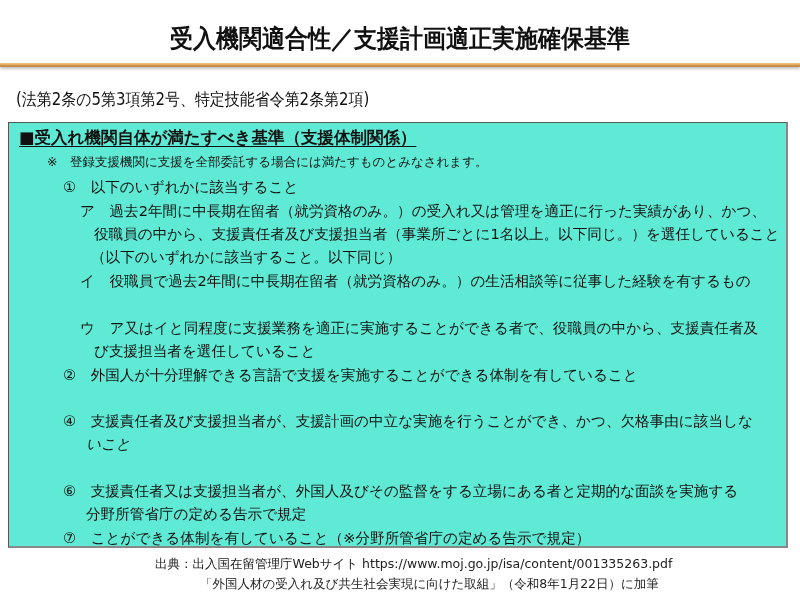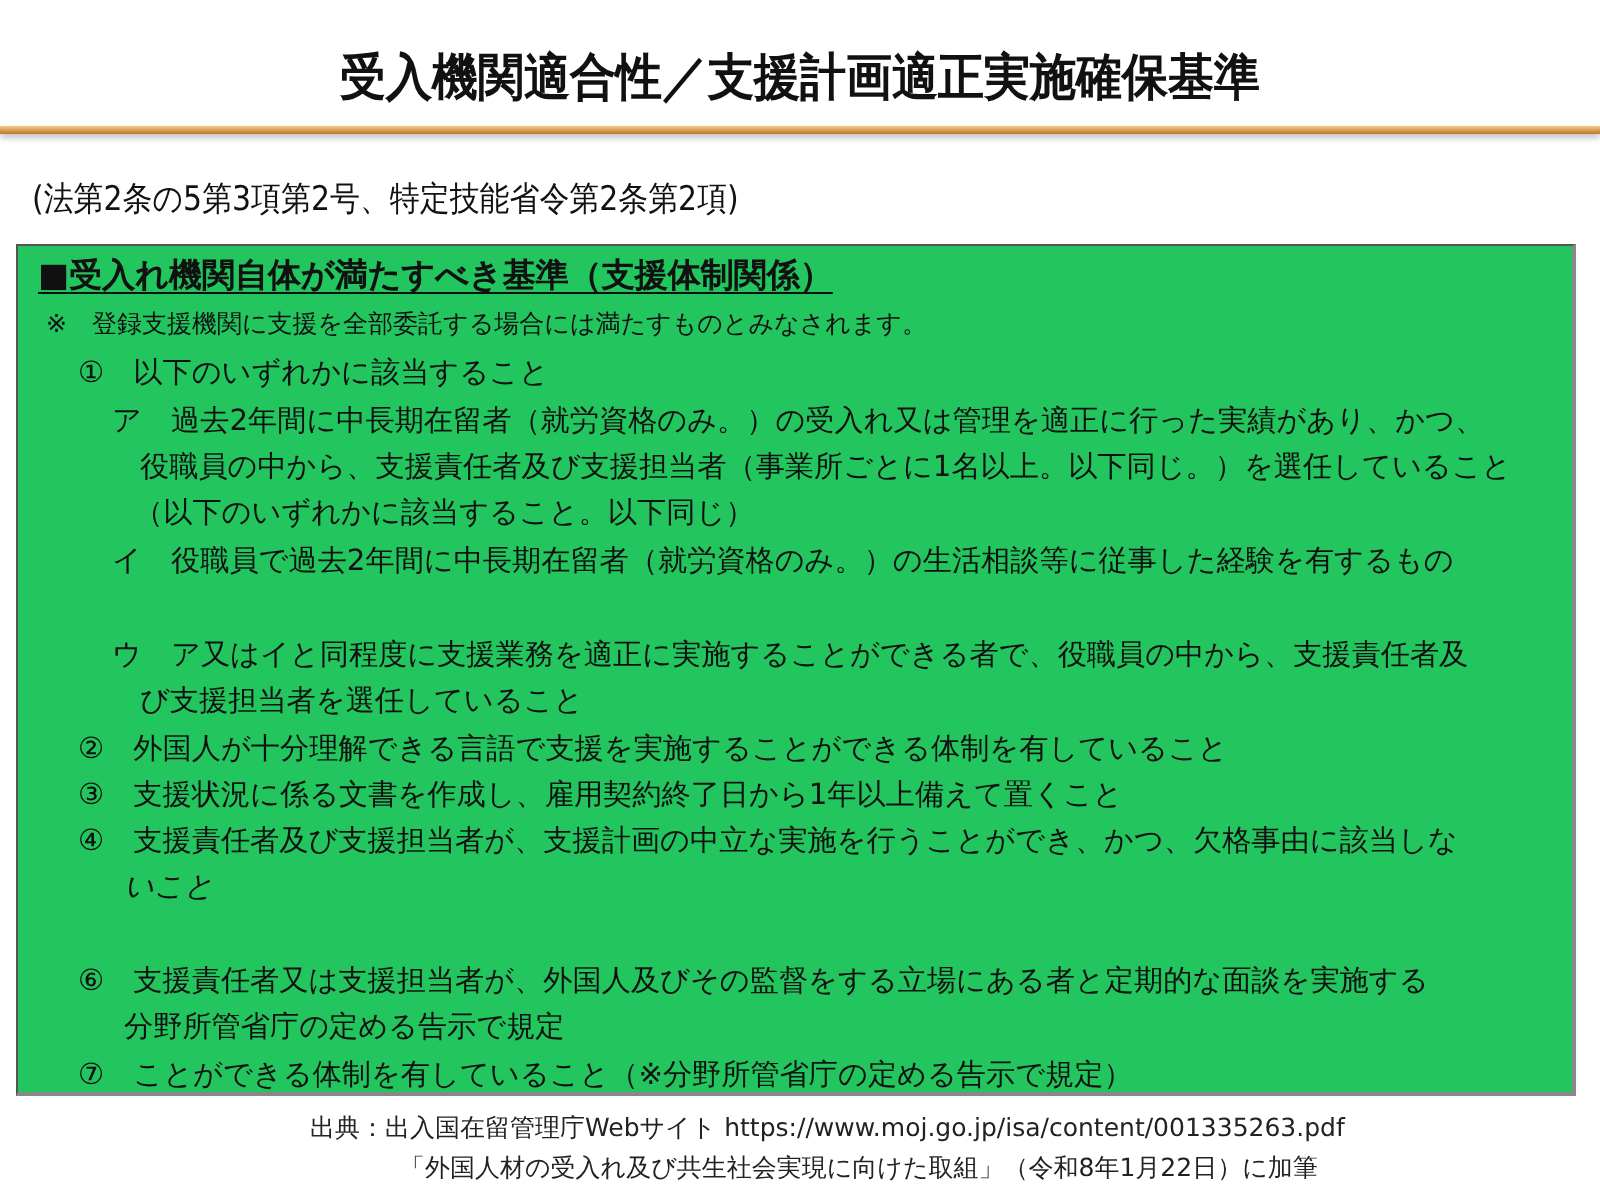--- a/index.html
+++ b/index.html
@@ -50,37 +50,38 @@
     .criteria-box {
       position: absolute;
       left: 8px;
       top: 122px;
       width: 780px;
       height: 426px;
       border: 1px solid #555;
       border-right: 2px solid #888;
       border-bottom: 2px solid #888;
       box-sizing: border-box;
-      background: #22c55e;
+      background: #5eead4;
     }
     .box-heading {
       position: absolute;
       left: 10px;
       top: 4px;
       font-size: 16.5px;
       font-weight: bold;
       text-decoration: underline;
       text-underline-offset: 3px;
       white-space: nowrap;
     }
     .line {
       position: absolute;
       font-size: 14.6px;
       white-space: nowrap;
       line-height: 20px;
+      margin-left: 24px;
     }
     .note { font-size: 12.5px; }
     .source {
       position: absolute;
       left: 0;
       width: 800px;
       font-size: 12.5px;
       color: #222;
       white-space: nowrap;
     }
@@ -98,21 +99,20 @@
   <div class="line note" style="left:14px; top:29px;">※　登録支援機関に支援を全部委託する場合には満たすものとみなされます。</div>
 
   <div class="line" style="left:30px; top:54px;">①　以下のいずれかに該当すること</div>
   <div class="line" style="left:47px; top:78px;">ア　過去2年間に中長期在留者（就労資格のみ。）の受入れ又は管理を適正に行った実績があり、かつ、</div>
   <div class="line" style="left:61px; top:101px;">役職員の中から、支援責任者及び支援担当者（事業所ごとに1名以上。以下同じ。）を選任していること</div>
   <div class="line" style="left:58px; top:124px;">（以下のいずれかに該当すること。以下同じ）</div>
   <div class="line" style="left:47px; top:148px;">イ　役職員で過去2年間に中長期在留者（就労資格のみ。）の生活相談等に従事した経験を有するもの</div>
   <div class="line" style="left:47px; top:195px;">ウ　ア又はイと同程度に支援業務を適正に実施することができる者で、役職員の中から、支援責任者及</div>
   <div class="line" style="left:30px; top:242px;">②　外国人が十分理解できる言語で支援を実施することができる体制を有していること</div>
   <div class="line" style="left:61px; top:218px;">び支援担当者を選任していること</div>
-  <div class="line" style="left:30px; top:265px;">③　支援状況に係る文書を作成し、雇用契約終了日から1年以上備えて置くこと</div>
   <div class="line" style="left:30px; top:288px;">④　支援責任者及び支援担当者が、支援計画の中立な実施を行うことができ、かつ、欠格事由に該当しな</div>
   <div class="line" style="left:53px; top:311px;font-style:italic;">いこと</div>
   <div class="line" style="left:30px; top:358px;">⑥　支援責任者又は支援担当者が、外国人及びその監督をする立場にある者と定期的な面談を実施する</div>
   <div class="line" style="left:53px; top:381px;">分野所管省庁の定める告示で規定</div>
   <div class="line" style="left:30px; top:405px;">⑦　ことができる体制を有していること（※分野所管省庁の定める告示で規定）</div>
 </div>
 
 <div class="source" style="top:556px; left:155px;">出典：出入国在留管理庁Webサイト  https://www.moj.go.jp/isa/content/001335263.pdf</div>
 <div class="source" style="top:576px; left:200px;">「外国人材の受入れ及び共生社会実現に向けた取組」（令和8年1月22日）に加筆</div>
 

